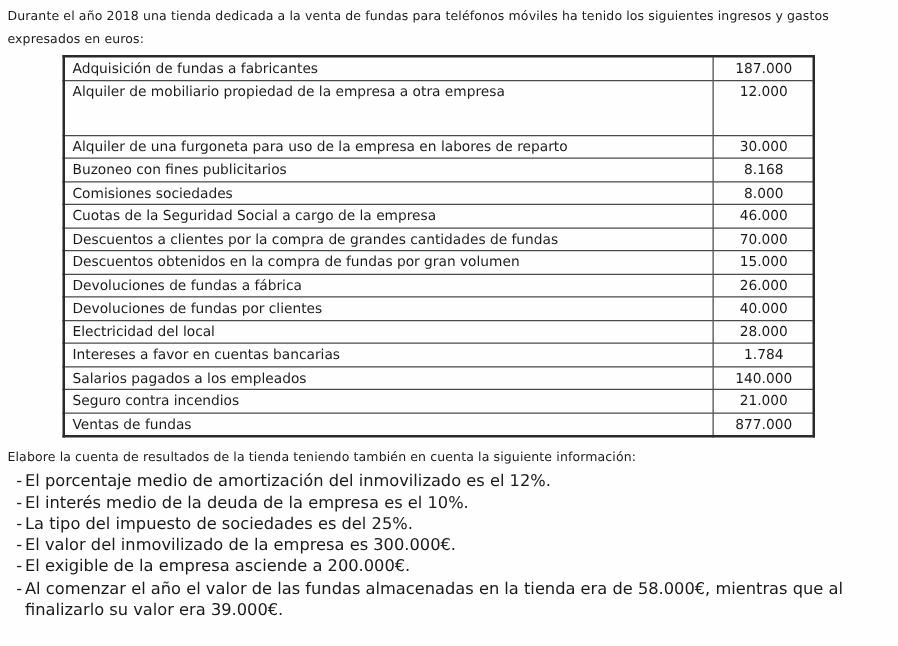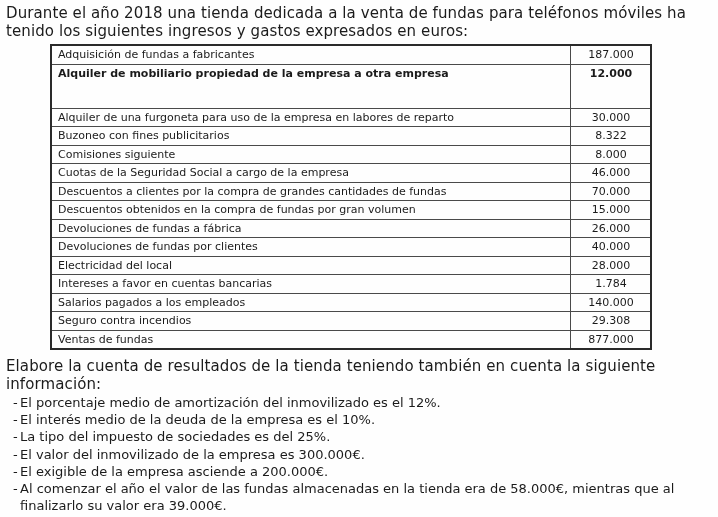--- a/index.html
+++ b/index.html
@@ -11,21 +11,21 @@
   }
   .page {
     width: 718px;
     height: 517px;
     box-sizing: border-box;
     padding: 5px 4px 4px 6px;
     background: #fefefe;
     overflow: hidden;
   }
   .para {
-    font-size: 15px;
+    font-size: 10px;
     line-height: 17.5px;
     letter-spacing: 0.1px;
   }
   .intro { margin-bottom: 4px; }
   table.ledger {
     border-collapse: collapse;
     margin-left: 44px;
     margin-top: 3px;
     width: 602px;
     table-layout: fixed;
@@ -38,21 +38,21 @@
     vertical-align: top;
     line-height: 15.5px;
     overflow: hidden;
     white-space: nowrap;
   }
   table.ledger td.amount {
     text-align: center;
     width: 68px;
     padding-right: 5px;
   }
-  table.ledger tr.tall td { height: 41px; font-weight: bold; }
+  table.ledger tr.tall td { height: 41px; }
   table.ledger tr td { height: 15.5px; }
   .outro { margin-top: 8px; margin-bottom: 1px; }
   .bullets { margin-top: 1px; }
   .bullet {
     display: flex;
     font-size: 13px;
     line-height: 17.2px;
   }
   .bullet .dash {
     width: 14px;
@@ -79,24 +79,24 @@
       <tr class="tall">
         <td>Alquiler de mobiliario propiedad de la empresa a otra empresa</td>
         <td class="amount">12.000</td>
       </tr>
       <tr>
         <td>Alquiler de una furgoneta para uso de la empresa en labores de reparto</td>
         <td class="amount">30.000</td>
       </tr>
       <tr>
         <td>Buzoneo con fines publicitarios</td>
-        <td class="amount">8.322</td>
+        <td class="amount">8.168</td>
       </tr>
       <tr>
-        <td>Comisiones siguiente</td>
+        <td>Comisiones sociedades</td>
         <td class="amount">8.000</td>
       </tr>
       <tr>
         <td>Cuotas de la Seguridad Social a cargo de la empresa</td>
         <td class="amount">46.000</td>
       </tr>
       <tr>
         <td>Descuentos a clientes por la compra de grandes cantidades de fundas</td>
         <td class="amount">70.000</td>
       </tr>
@@ -119,21 +119,21 @@
       <tr>
         <td>Intereses a favor en cuentas bancarias</td>
         <td class="amount">1.784</td>
       </tr>
       <tr>
         <td>Salarios pagados a los empleados</td>
         <td class="amount">140.000</td>
       </tr>
       <tr>
         <td>Seguro contra incendios</td>
-        <td class="amount">29.308</td>
+        <td class="amount">21.000</td>
       </tr>
       <tr>
         <td>Ventas de fundas</td>
         <td class="amount">877.000</td>
       </tr>
     </tbody>
   </table>
 
   <div class="para outro">Elabore la cuenta de resultados de la tienda teniendo también en cuenta la siguiente información:</div>
 

